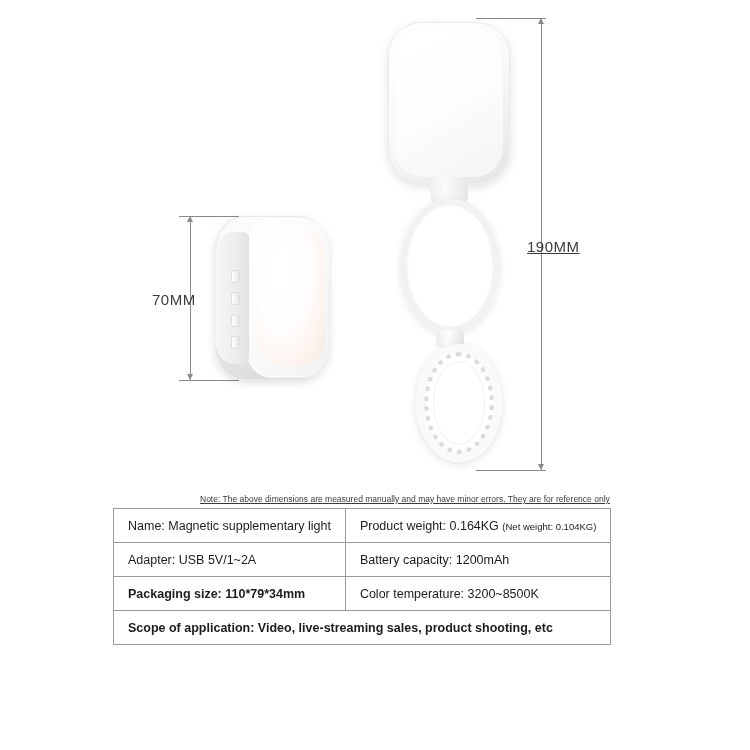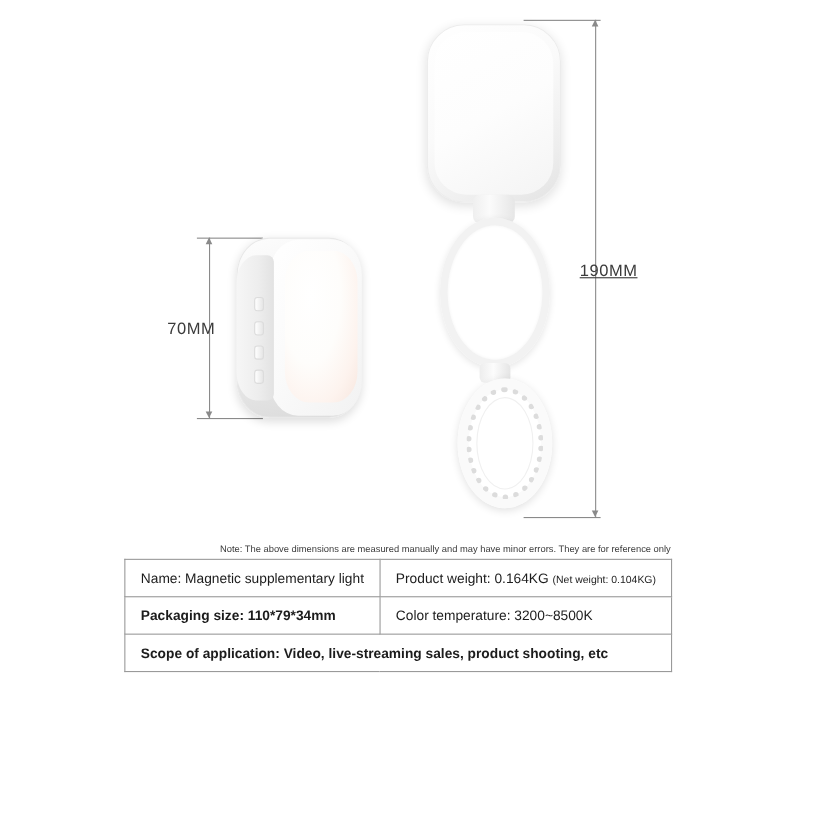--- a/index.html
+++ b/index.html
@@ -176,20 +176,21 @@
 
   
   .note {
     position: absolute;
     left: 200px; top: 494px;
     width: 460px;
     font-size: 8.5px;
     color: #3a3a3a;
     text-align: left;
     line-height: 1.2;
+    text-decoration: underline;
   }
 
   
   .spec-table {
     position: absolute;
     left: 113px; top: 508px;
     width: 455px;
     border: 1px solid #9a9a9a;
     border-collapse: collapse;
     background: #fff;
@@ -259,20 +260,24 @@
 
   <div class="note">Note: The above dimensions are measured manually and may have minor errors. They are for reference only</div>
 
   <table class="spec-table">
     <tbody>
       <tr>
         <td class="left-col">Name: Magnetic supplementary light</td>
         <td class="right-col"><span>Product weight: 0.164KG</span> <span class="small-note">(Net weight: 0.104KG)</span></td>
       </tr>
       <tr>
+        <td class="left-col">Adapter: USB 5V/1~2A</td>
+        <td class="right-col">Battery capacity: 1200mAh</td>
+      </tr>
+      <tr>
         <td class="left-col bold-cell">Packaging size: 110*79*34mm</td>
         <td class="right-col">Color temperature: 3200~8500K</td>
       </tr>
       <tr>
         <td class="full" colspan="2">Scope of application: Video, live-streaming sales, product shooting, etc</td>
       </tr>
     </tbody>
   </table>
 
 </div>

